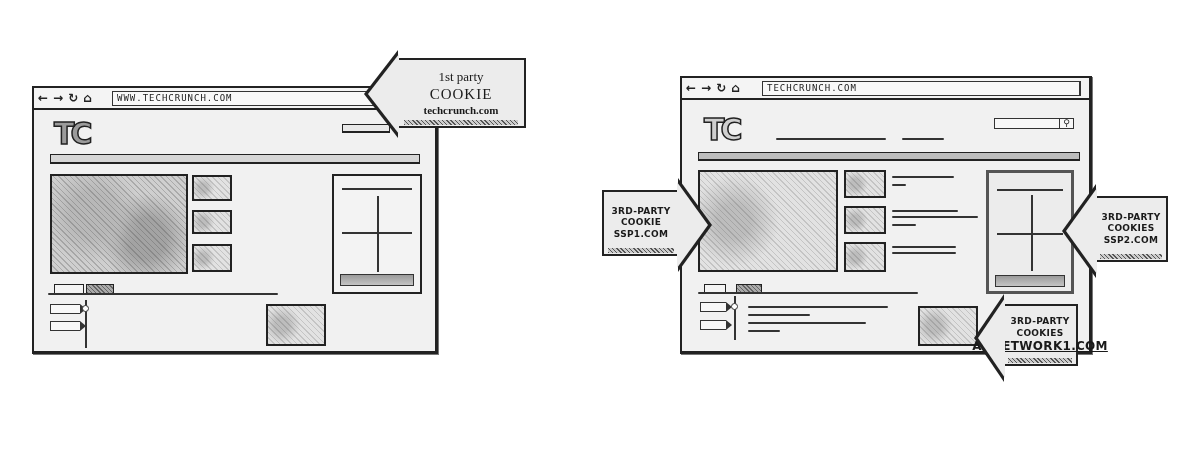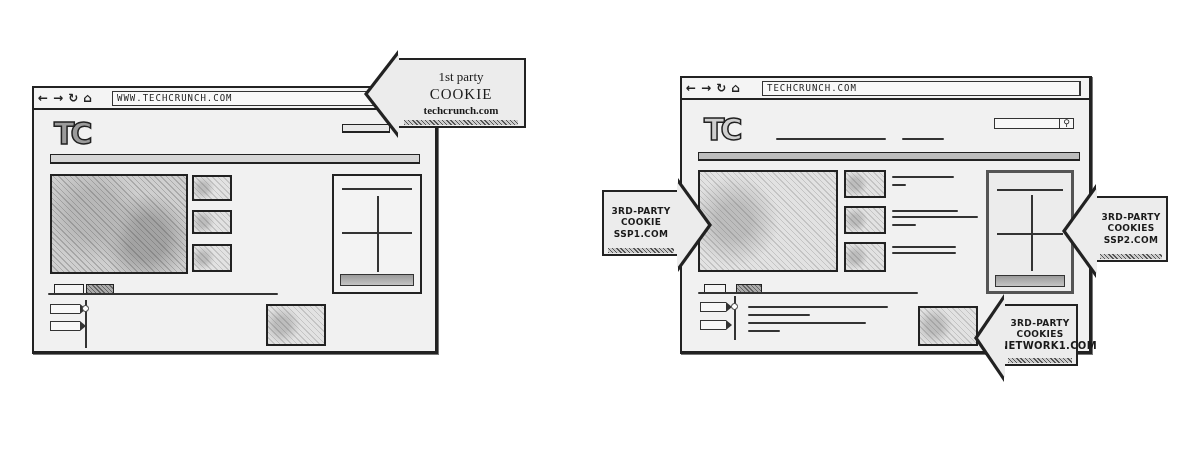--- a/index.html
+++ b/index.html
@@ -202,17 +202,17 @@
   <span class="t2">COOKIES</span>
   <span class="t3">SSP2.COM</span>
   <div class="pointer" style="left:-34px; top:-14px; border-top:47px solid transparent; border-bottom:47px solid transparent; border-right:34px solid #222;"></div>
   <div class="pointer" style="left:-30px; top:-10px; border-top:43px solid transparent; border-bottom:43px solid transparent; border-right:31px solid #ececec;"></div>
   <div class="hatch-edge" style="left:4px; right:4px; bottom:1px;"></div>
 </div>
 
 <div class="callout c-third" style="left:1004px; top:304px; width:74px; height:62px; border-left:none;">
   <span class="t1">3RD-PARTY</span>
   <span class="t2">COOKIES</span>
-  <span class="t3" style="font-size:10px;">ADNETWORK1.COM</span>
+  <span class="t3" style="font-size:12px;text-decoration:underline;">ADNETWORK1.COM</span>
   <div class="pointer" style="left:-30px; top:-12px; border-top:44px solid transparent; border-bottom:44px solid transparent; border-right:30px solid #222;"></div>
   <div class="pointer" style="left:-26px; top:-8px; border-top:40px solid transparent; border-bottom:40px solid transparent; border-right:27px solid #ececec;"></div>
   <div class="hatch-edge" style="left:4px; right:4px; bottom:1px;"></div>
 </div>
 
 </body></html>

